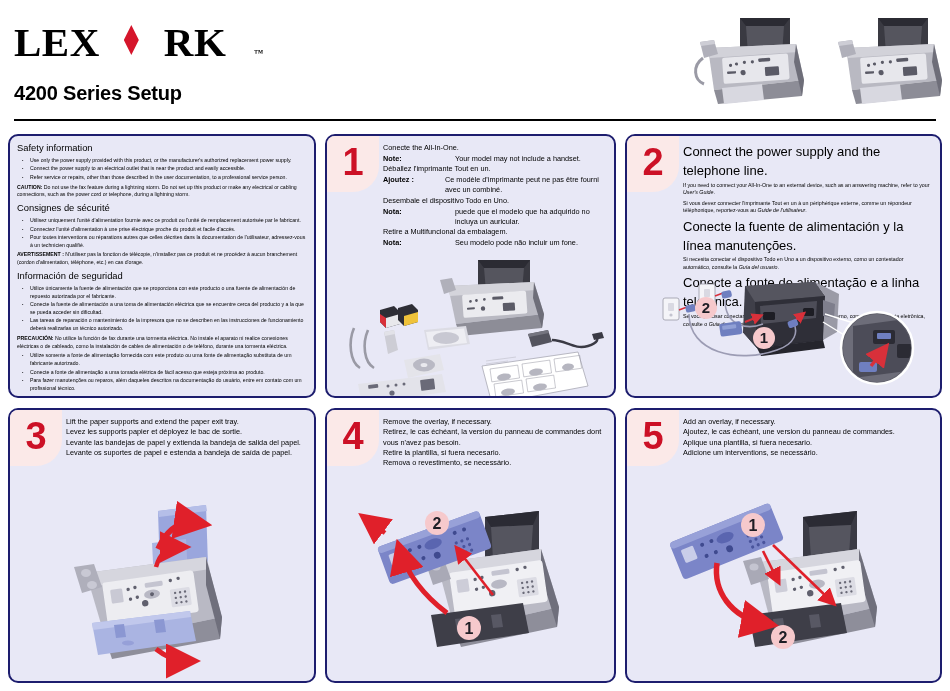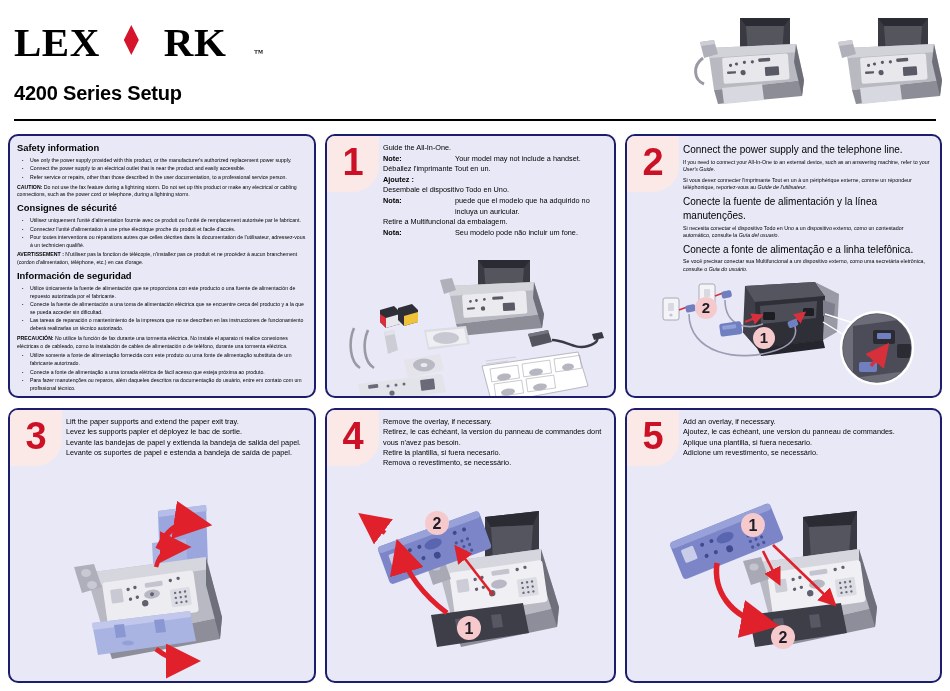--- a/index.html
+++ b/index.html
@@ -95,21 +95,21 @@
 
   
   .safety {
     padding: 5px 7px 4px 7px;
     font-size: 5.2px;
     line-height: 1.5;
   }
   .safety h2 {
     font-size: 9.4px;
     margin: 0 0 2px 0;
-    font-weight: bold;
+    font-weight: normal;
   }
   .safety h2.sub { margin-top: 1px; }
   .safety ul {
     margin: 0 0 2px 0;
     padding-left: 13px;
     list-style: none;
   }
   .safety li {
     position: relative;
     margin-bottom: 0.5px;
@@ -144,21 +144,21 @@
     position: relative;
     top: -2px;
   }
   .step-text {
     position: relative;
     margin: 7px 8px 0 56px;
     font-size: 7.3px;
     line-height: 1.42;
   }
   .step-text .lead {
-    font-size: 10px;
+    font-size: 13px;
     line-height: 1.45;
   }
   .step-text .fine {
     font-size: 5.3px;
     line-height: 1.42;
     margin: 1px 0 3px 0;
   }
   .step-text .fine i { font-style: italic; }
   .note-row {
     display: flex;
@@ -297,28 +297,29 @@
     </ul>
 
   </div>
 </div>
 
 <div class="panel p-r1 p-c2">
   <div class="step-badge">
     <span class="step-num">1</span>
   </div>
   <div class="step-text">
-    <p class="lineblock">Guide the All-In-One.</p>
+    <p class="lineblock">Conecte the All-In-One.</p>
     <div class="note-row note-i1">
       <span class="note-lbl">Note:</span>
       <span class="note-body">Your model may not include a handset.</span>
     </div>
     <p class="lineblock">Déballez l'imprimante Tout en un.</p>
     <div class="note-row note-i2">
       <span class="note-lbl">Ajoutez :</span>
+      <span class="note-body">Ce modèle d'imprimante peut ne pas être fourni avec un combiné.</span>
     </div>
     <p class="lineblock">Desembale el dispositivo Todo en Uno.</p>
     <div class="note-row note-i3">
       <span class="note-lbl">Nota:</span>
       <span class="note-body">puede que el modelo que ha adquirido no incluya un auricular.</span>
     </div>
     <p class="lineblock">Retire a Multifuncional da embalagem.</p>
     <div class="note-row note-i4">
       <span class="note-lbl">Nota:</span>
       <span class="note-body">Seu modelo pode não incluir um fone.</span>
@@ -714,21 +715,21 @@
 </div>
 
 <div class="panel p-r2 p-c3">
   <div class="step-badge">
     <span class="step-num">5</span>
   </div>
   <div class="step-text">
     <p class="lineblock">Add an overlay, if necessary.</p>
     <p class="lineblock">Ajoutez, le cas échéant, une version du panneau de commandes.</p>
     <p class="lineblock">Aplique una plantilla, si fuera necesario.</p>
-    <p class="lineblock">Adicione um revestimento, se necessário.</p>
+    <p class="lineblock">Adicione um interventions, se necessário.</p>
   </div>
 
   <div class="illus" style="height:190px;">
     <svg width="313" height="190" viewBox="0 0 313 190">
       <defs>
         <marker id="ar6" markerWidth="7" markerHeight="7" refX="4" refY="3.5" orient="auto">
           <path d="M0 0 L7 3.5 L0 7 Z" fill="#e0202a"></path>
         </marker>
       </defs>
 

